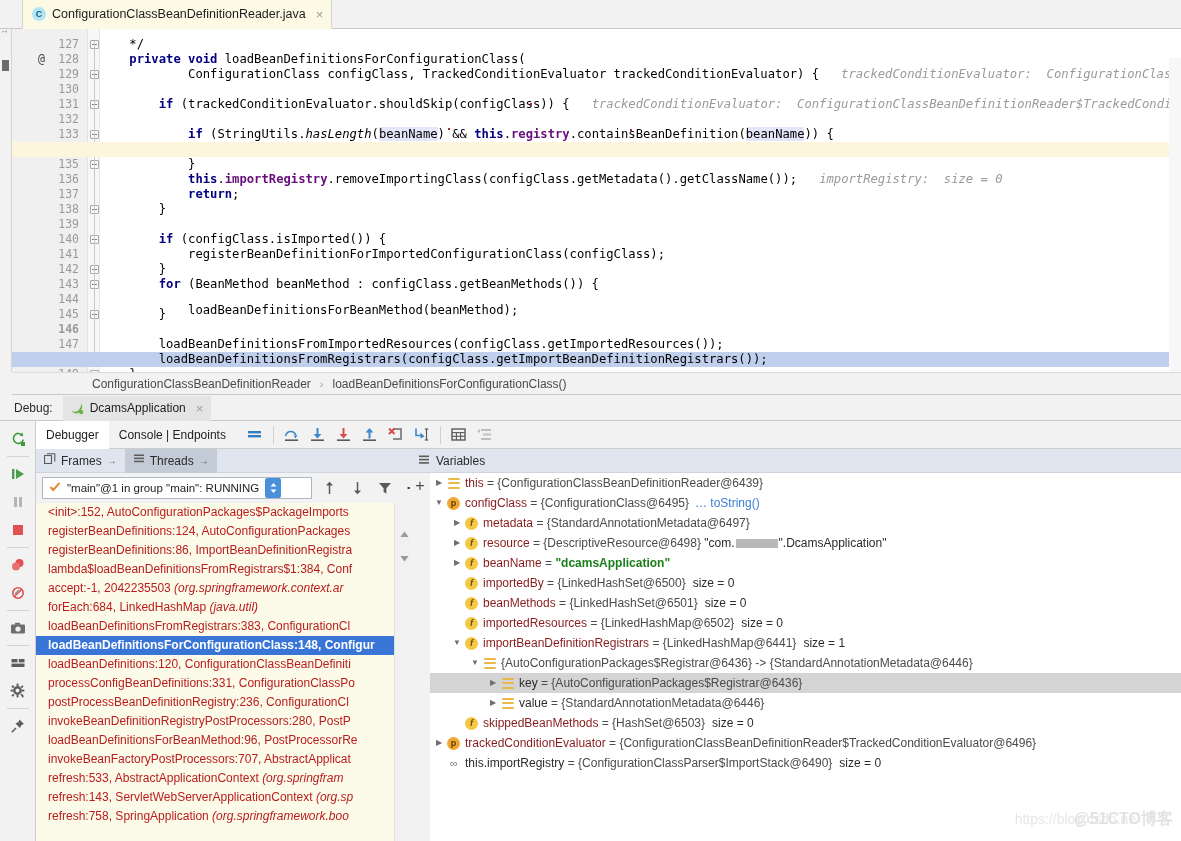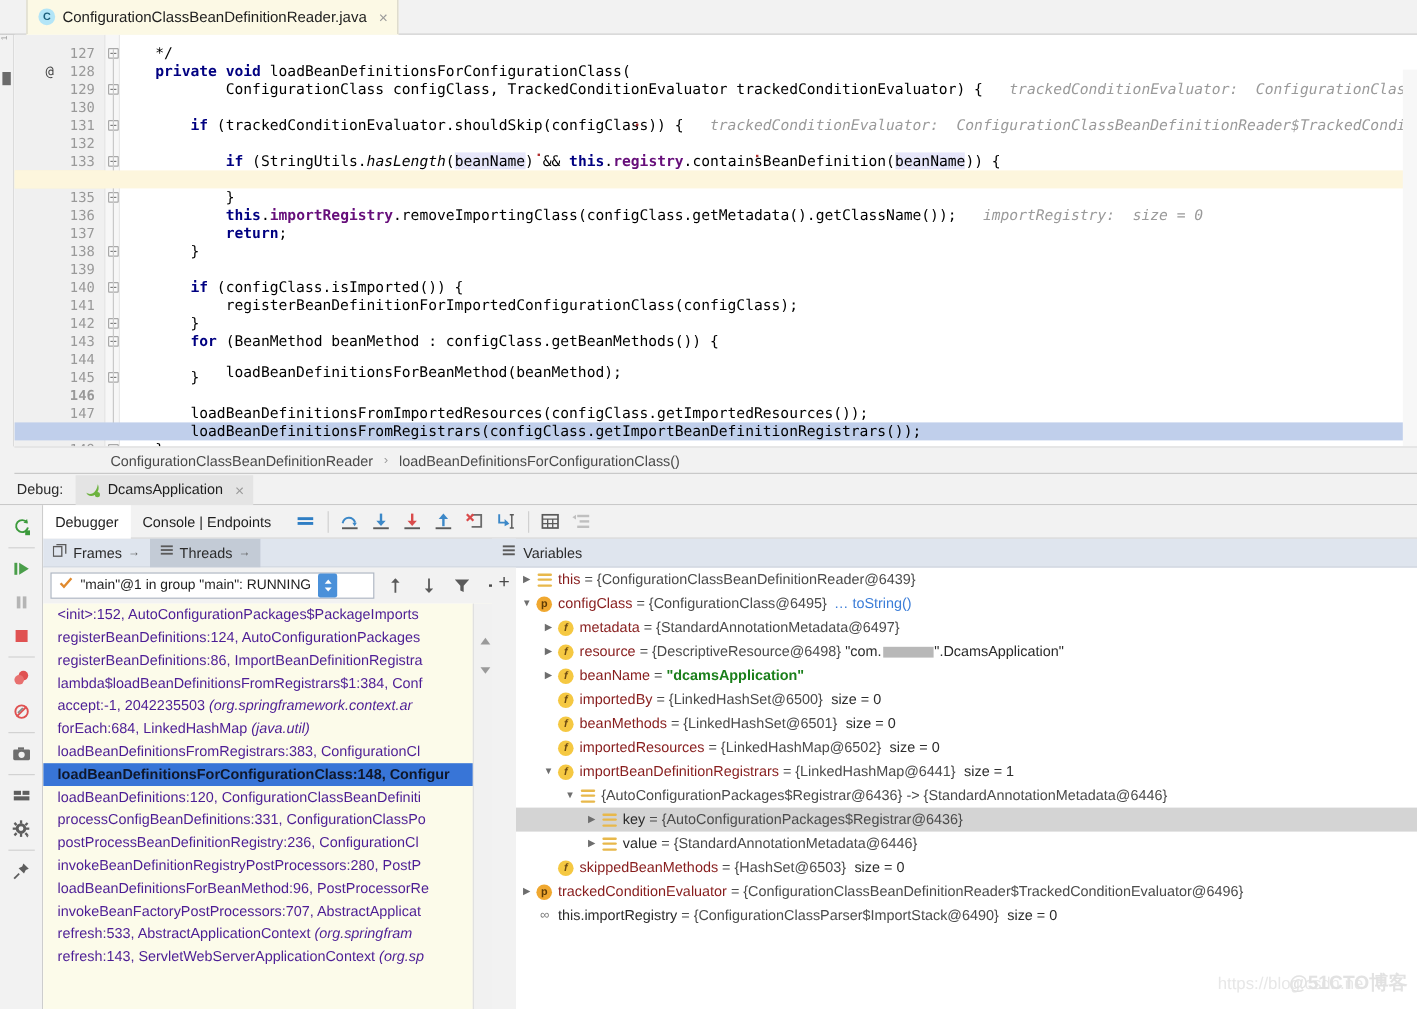--- a/index.html
+++ b/index.html
@@ -156,23 +156,23 @@
   .combo-arrows{ width:16px;height:20px;background:#4a90d9;border-radius:2px;
     display:flex;flex-direction:column;align-items:center;justify-content:center; flex:none;}
   .ibtn { width:22px;height:22px;display:flex;align-items:center;justify-content:center;cursor:pointer;}
 
   .frames-list {
     position:absolute; left:0; top:54px; width:376px; height:338px;
     background:#fcfbea; overflow:hidden;
   }
   .frame-row {
     height:19px; line-height:19px; padding-left:12px; white-space:nowrap; overflow:hidden;
-    font-size:12px; color:#4c1d95; cursor:pointer;
-  }
-  .frame-row.sel { background:#3875d7; color:#0f172a; font-weight:bold; }
+    font-size:12px; color:#b91c1c; cursor:pointer;
+  }
+  .frame-row.sel { background:#3875d7; color:#ffffff; font-weight:bold; }
   .frame-row .pkg { font-style:italic; }
 
   .frames-scroll {
     position:absolute; right:18px; top:54px; width:18px; height:338px; background:#f1f1f1;
     border-left:1px solid #e0e0e0;
   }
   .fs-btn{ width:18px;height:18px;display:flex;align-items:center;justify-content:center;cursor:pointer;}
   .side-btns{ position:absolute; right:0; top:54px; width:18px; height:338px; background:#f2f2f2;}
   .sb { width:18px;height:24px;display:flex;align-items:center;justify-content:center;cursor:pointer;}
   .sb.boxed{ background:#e6e6e6; border:1px solid #d0d0d0; }
@@ -587,20 +587,21 @@
         <div class="frame-row"><span>loadBeanDefinitionsFromRegistrars:383, ConfigurationCl</span></div>
         <div class="frame-row sel"><span>loadBeanDefinitionsForConfigurationClass:148, Configur</span></div>
         <div class="frame-row"><span>loadBeanDefinitions:120, ConfigurationClassBeanDefiniti</span></div>
         <div class="frame-row"><span>processConfigBeanDefinitions:331, ConfigurationClassPo</span></div>
         <div class="frame-row"><span>postProcessBeanDefinitionRegistry:236, ConfigurationCl</span></div>
         <div class="frame-row"><span>invokeBeanDefinitionRegistryPostProcessors:280, PostP</span></div>
         <div class="frame-row"><span>loadBeanDefinitionsForBeanMethod:96, PostProcessorRe</span></div>
         <div class="frame-row"><span>invokeBeanFactoryPostProcessors:707, AbstractApplicat</span></div>
         <div class="frame-row"><span>refresh:533, AbstractApplicationContext </span><span class="pkg">(org.springfram</span></div>
         <div class="frame-row"><span>refresh:143, ServletWebServerApplicationContext </span><span class="pkg">(org.sp</span></div>
+        <div class="frame-row"><span>refresh:758, SpringApplication </span><span class="pkg">(org.springframework.boo</span></div>
       </div>
 
     <div class="frames-scroll">
       <div class="fs-btn" style="margin-top:22px">
         <svg width="11" height="9" viewBox="0 0 11 9">
             <path d="M5.5 1.5 L9.6 7 L1.4 7 Z" fill="#9a9a9a"></path>
           </svg>
       </div>
       <div class="fs-btn" style="margin-top:6px">
         <svg width="11" height="9" viewBox="0 0 11 9">

